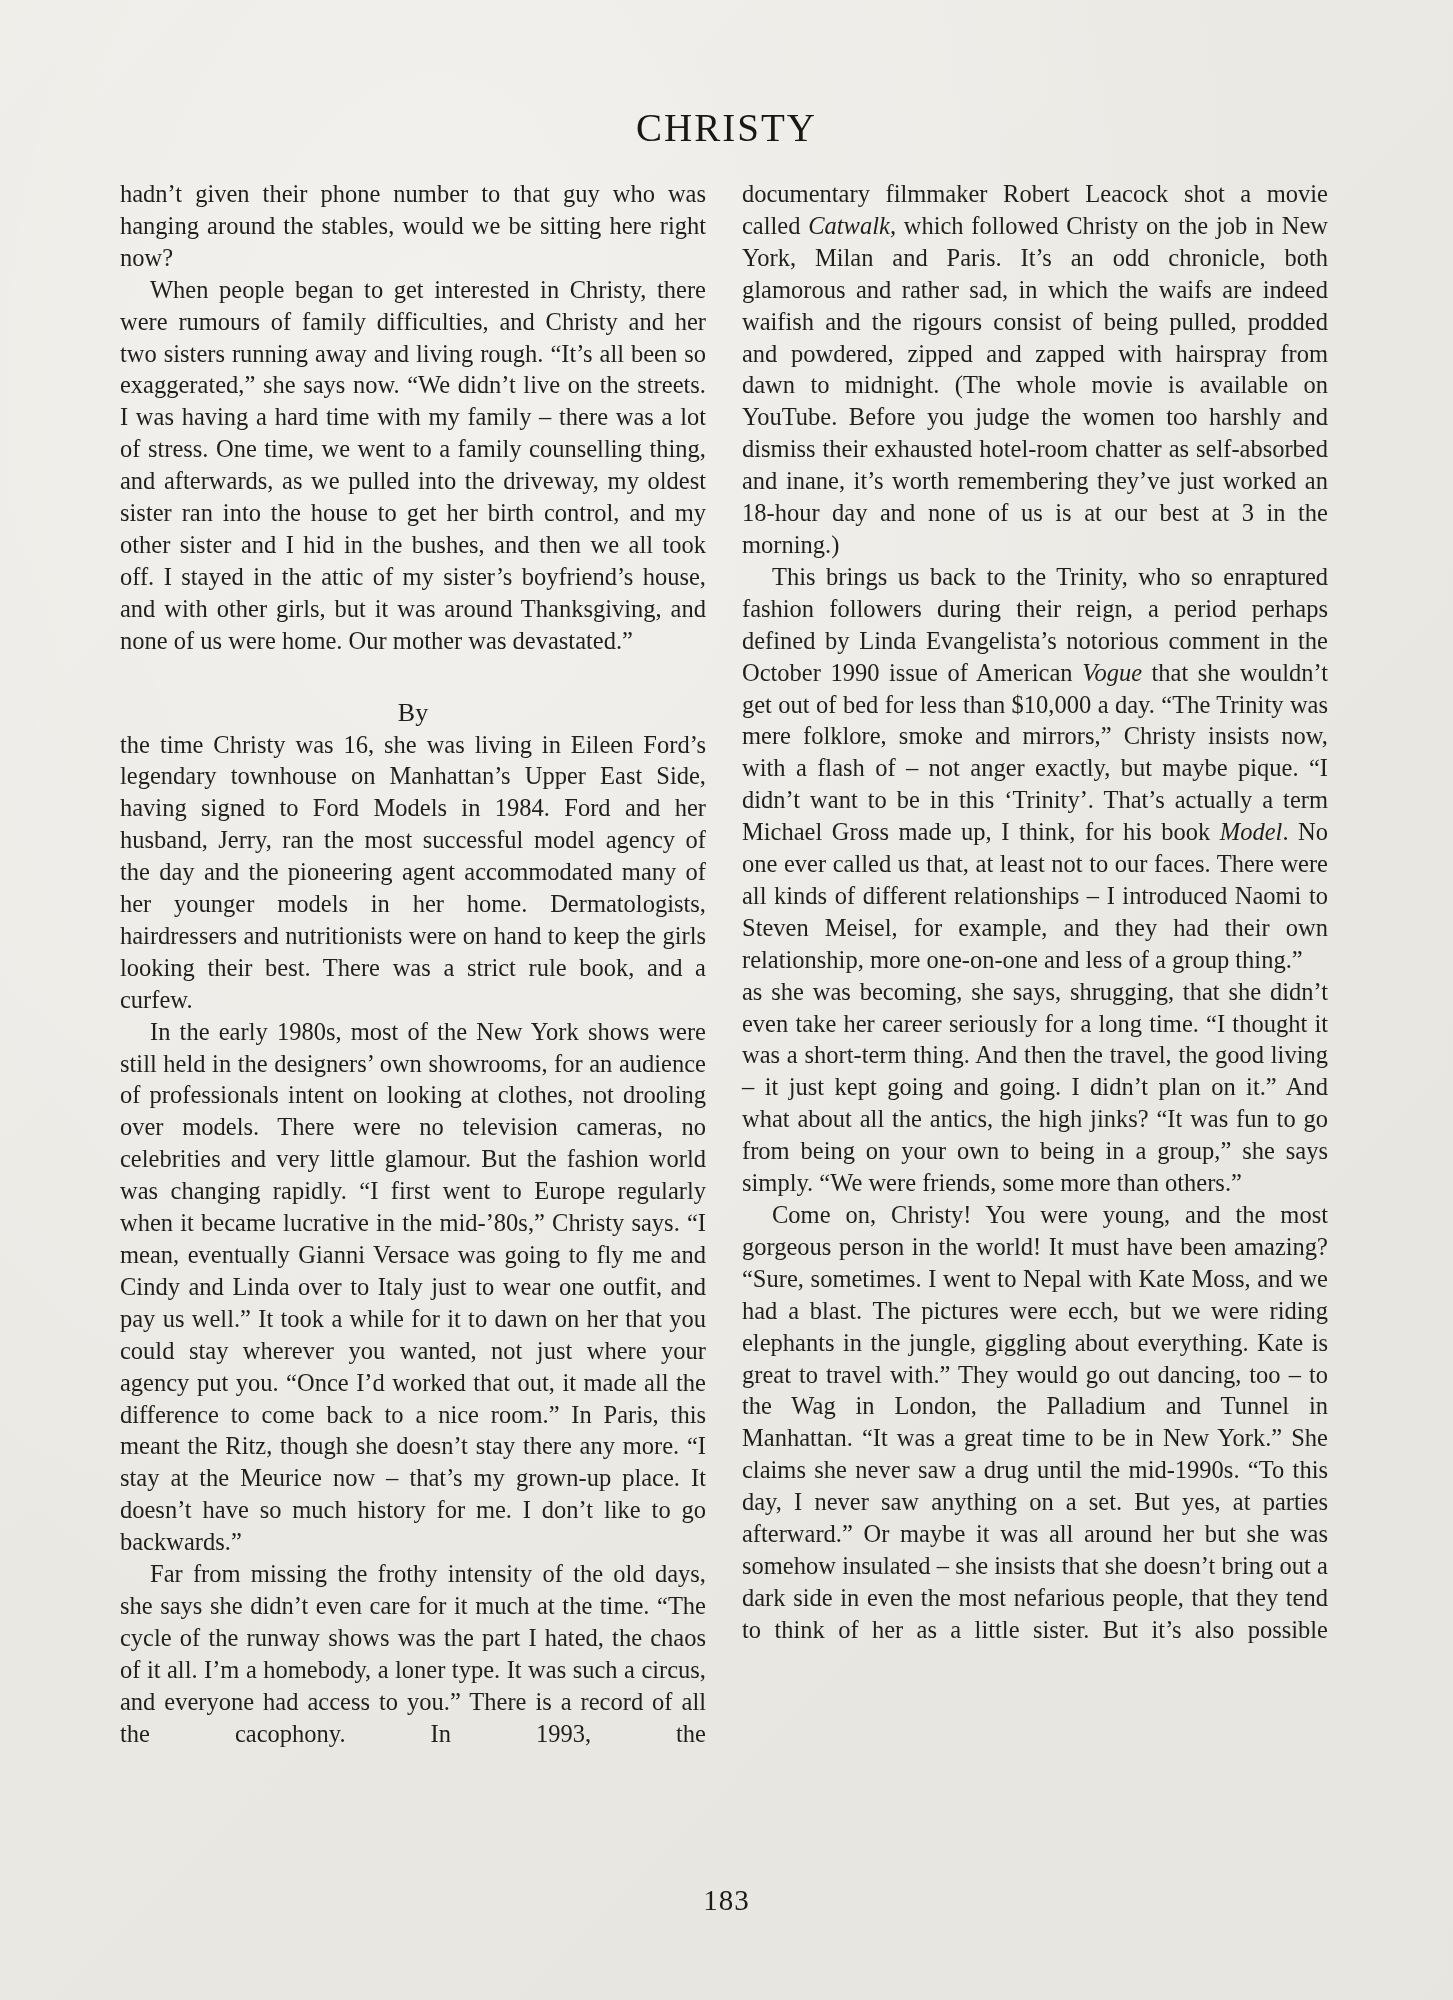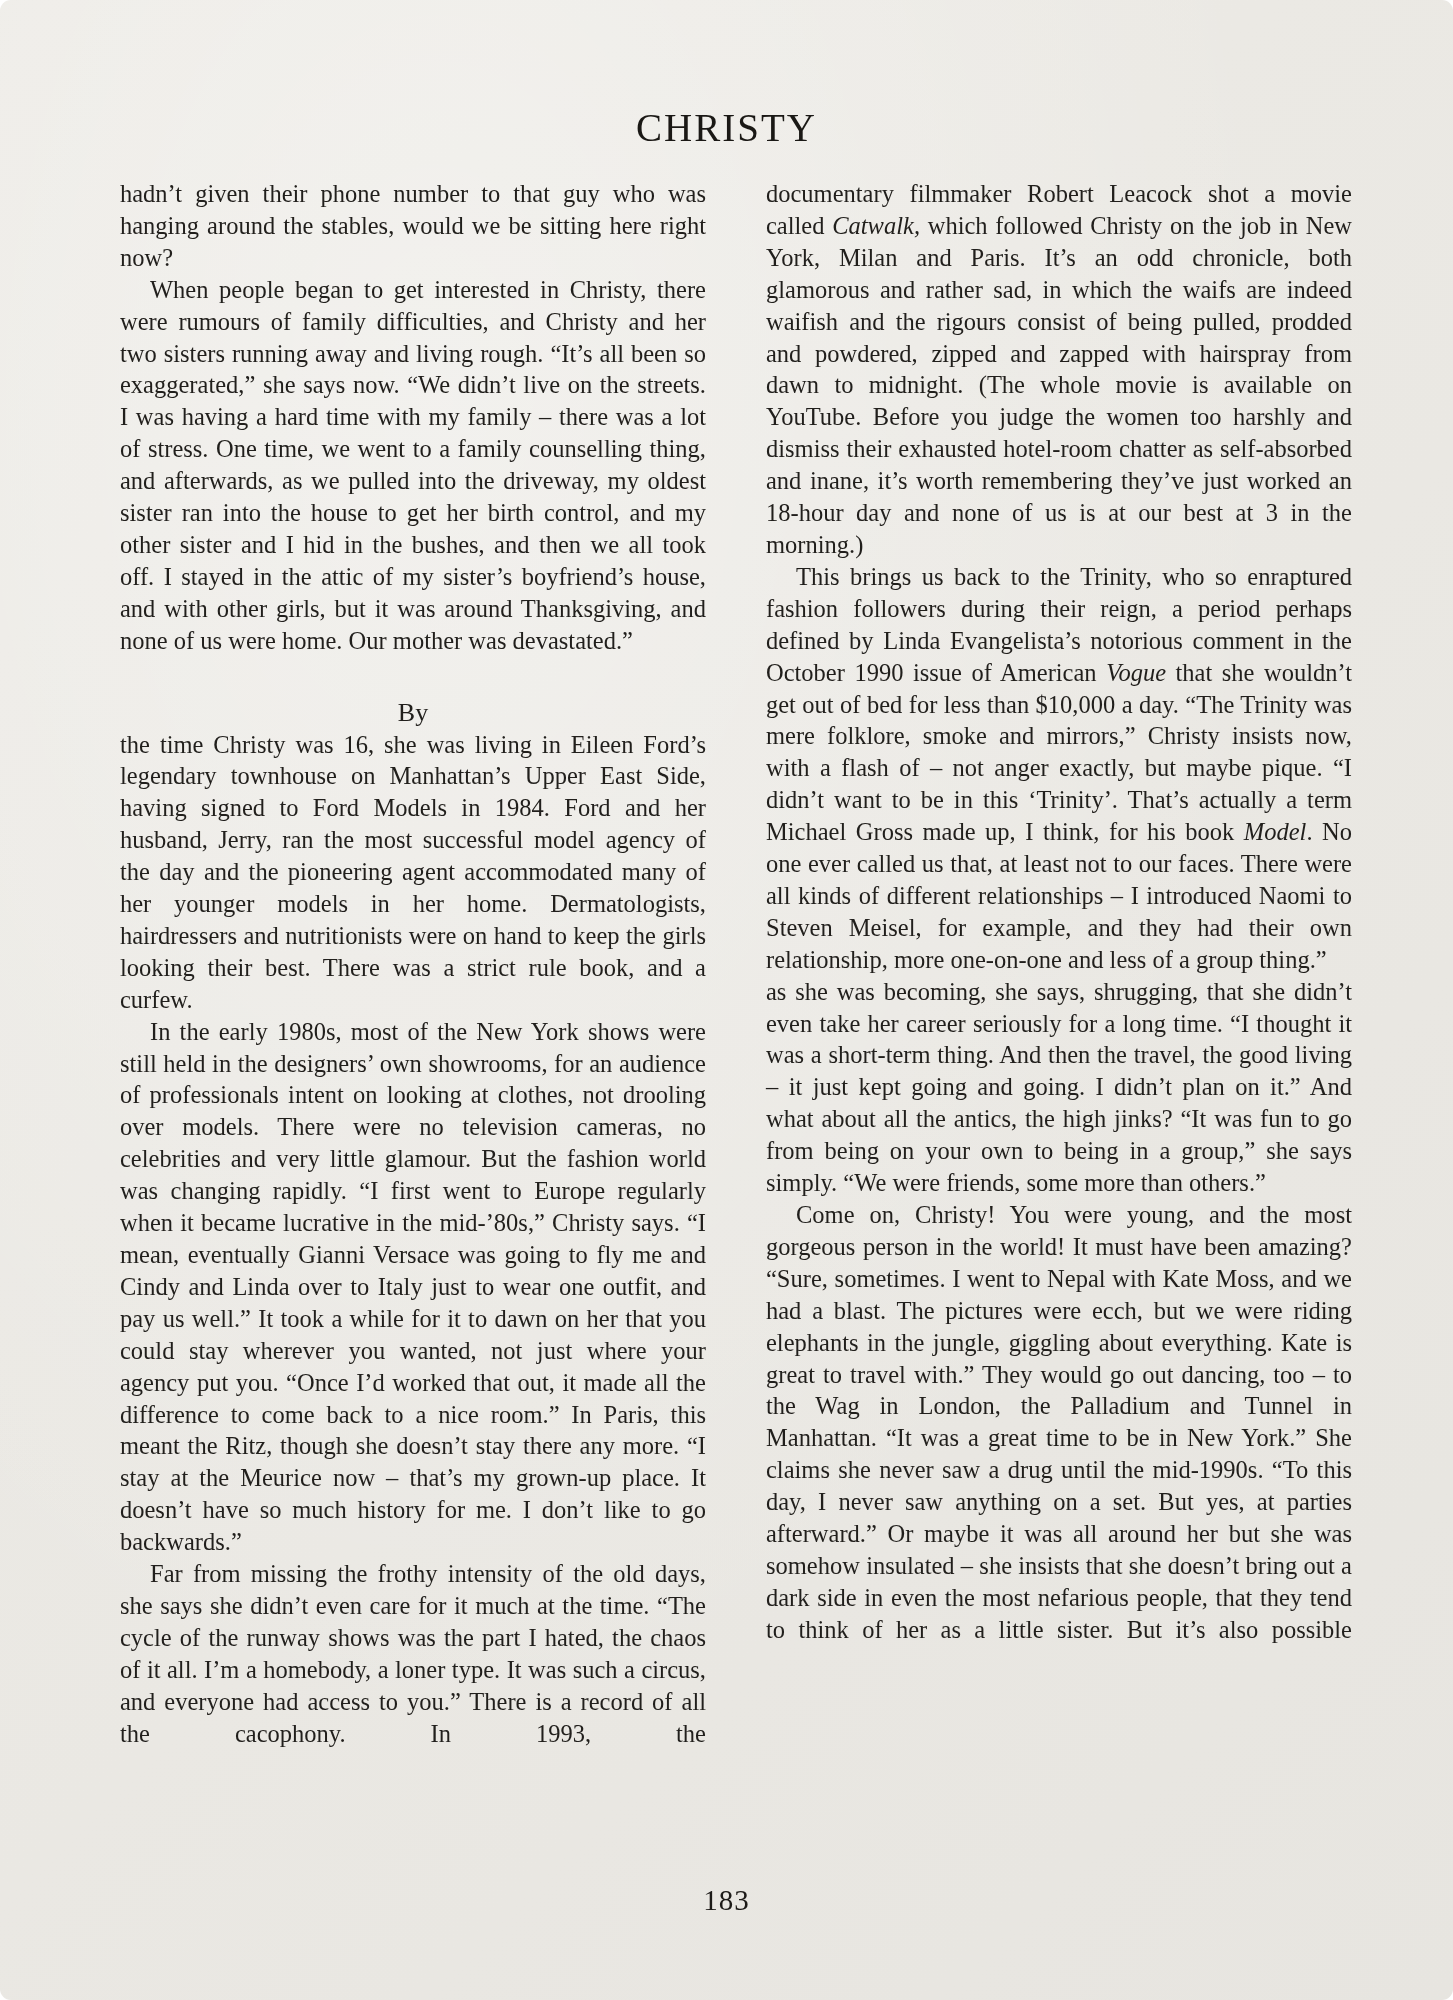--- a/index.html
+++ b/index.html
@@ -8,37 +8,36 @@
     font-family: "Liberation Serif", serif;
     overflow: hidden;
   }
   .page {
     position: relative;
     width: 1453px; height: 2000px;
     background-color: #ebe9e4;
     background-image:
       radial-gradient(ellipse at 30% 20%, rgba(255,255,255,0.35), rgba(255,255,255,0) 60%),
       linear-gradient(135deg, #edebe6 0%, #eae8e3 55%, #e7e5e0 100%);
-    border-radius: 11px;
   }
   .page-title {
     position: absolute;
     top: 108px; left: 0; width: 100%;
     text-align: center;
     font-size: 39px;
     letter-spacing: 2px;
     color: #1a1815;
     line-height: 1;
   }
   .columns {
     position: absolute;
     left: 120px; top: 178px;
     width: 1216px;
     display: flex;
-    gap: 60px;
+    gap: 36px;
   }
   .col {
     width: 586px;
     flex: 0 0 586px;
     font-size: 24.5px;
     line-height: 31.9px;
     color: #211f1c;
     text-align: justify;
   }
   .col p { margin: 0; }

